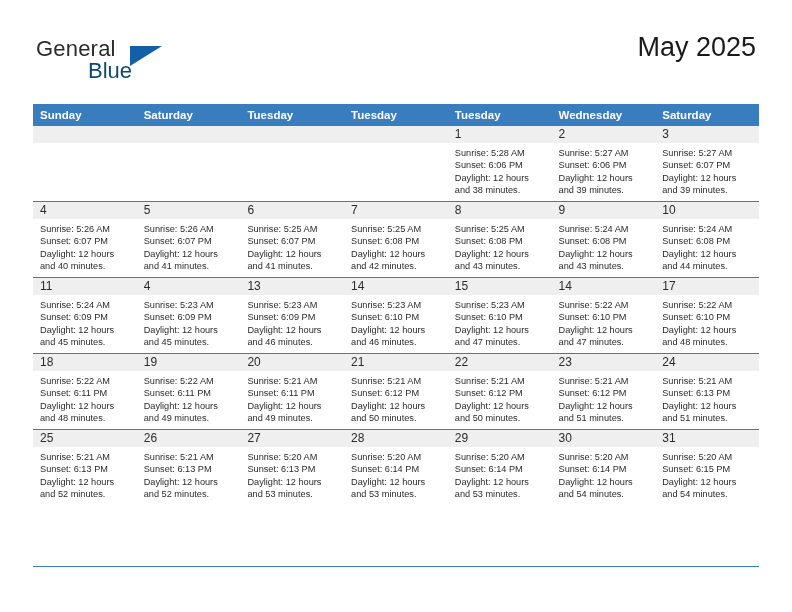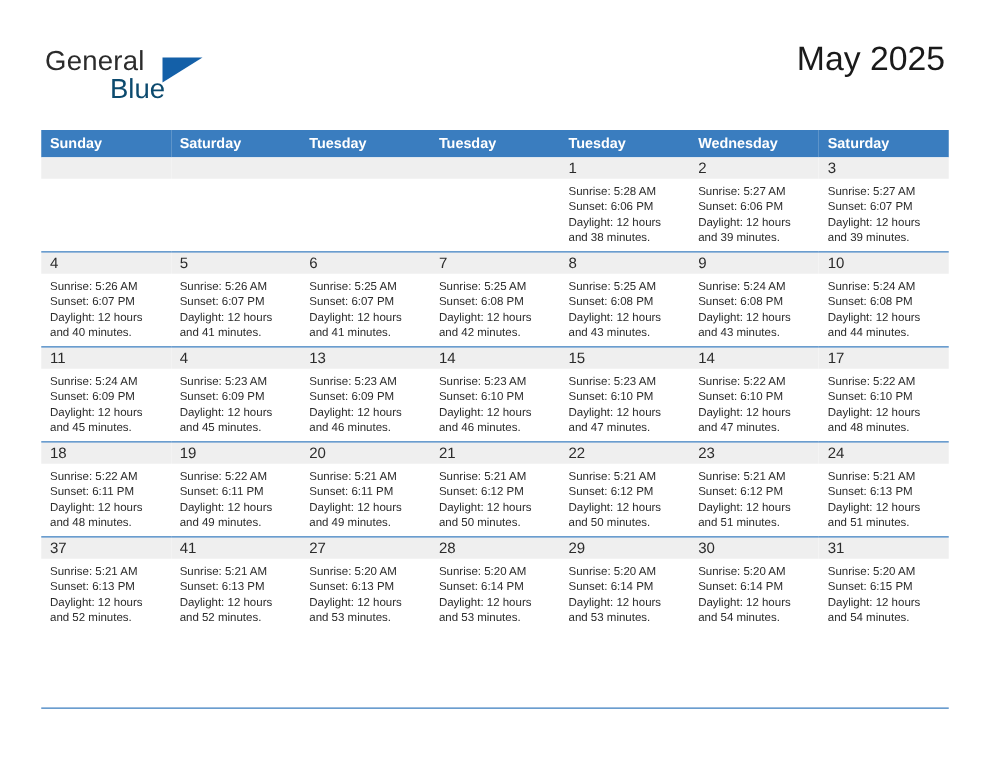--- a/index.html
+++ b/index.html
@@ -385,29 +385,29 @@
             <div class="daynum-bar">24</div>
             <div class="cell-body">
               <div>Sunrise: 5:21 AM</div>
               <div>Sunset: 6:13 PM</div>
               <div class="wrap">Daylight: 12 hours and 51 minutes.</div>
             </div>
           </td>
         </tr>
         <tr>
           <td>
-            <div class="daynum-bar">37</div>
+            <div class="daynum-bar">25</div>
             <div class="cell-body">
               <div>Sunrise: 5:21 AM</div>
               <div>Sunset: 6:13 PM</div>
               <div class="wrap">Daylight: 12 hours and 52 minutes.</div>
             </div>
           </td>
           <td>
-            <div class="daynum-bar">41</div>
+            <div class="daynum-bar">26</div>
             <div class="cell-body">
               <div>Sunrise: 5:21 AM</div>
               <div>Sunset: 6:13 PM</div>
               <div class="wrap">Daylight: 12 hours and 52 minutes.</div>
             </div>
           </td>
           <td>
             <div class="daynum-bar">27</div>
             <div class="cell-body">
               <div>Sunrise: 5:20 AM</div>

